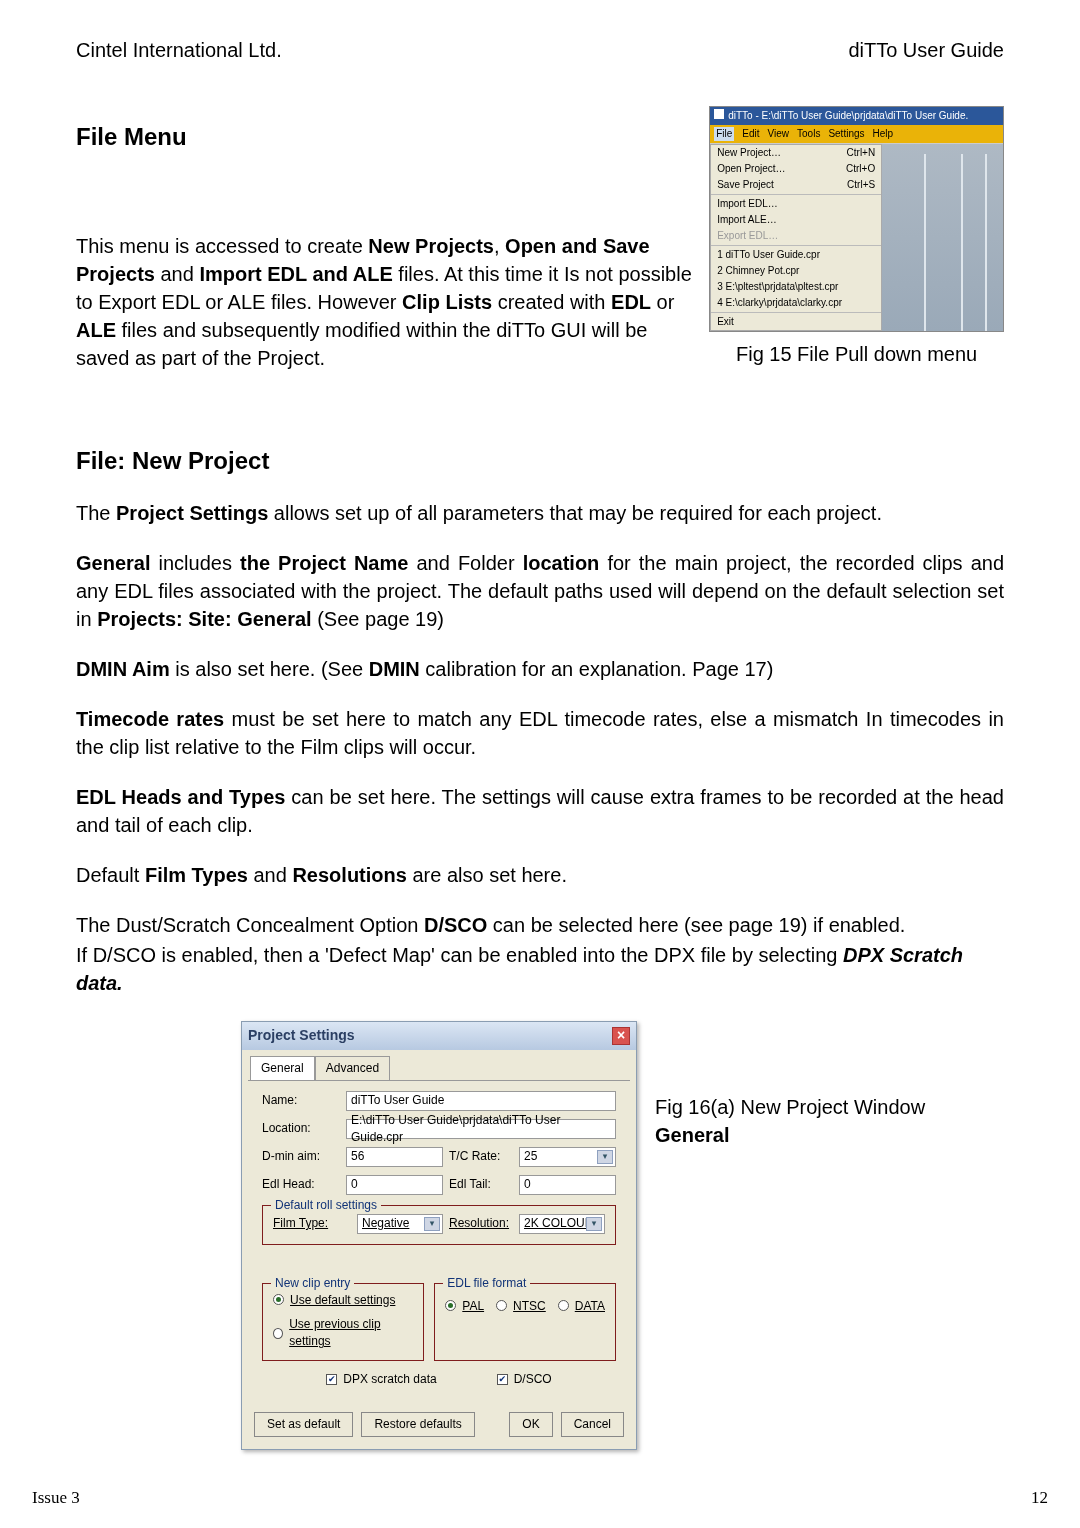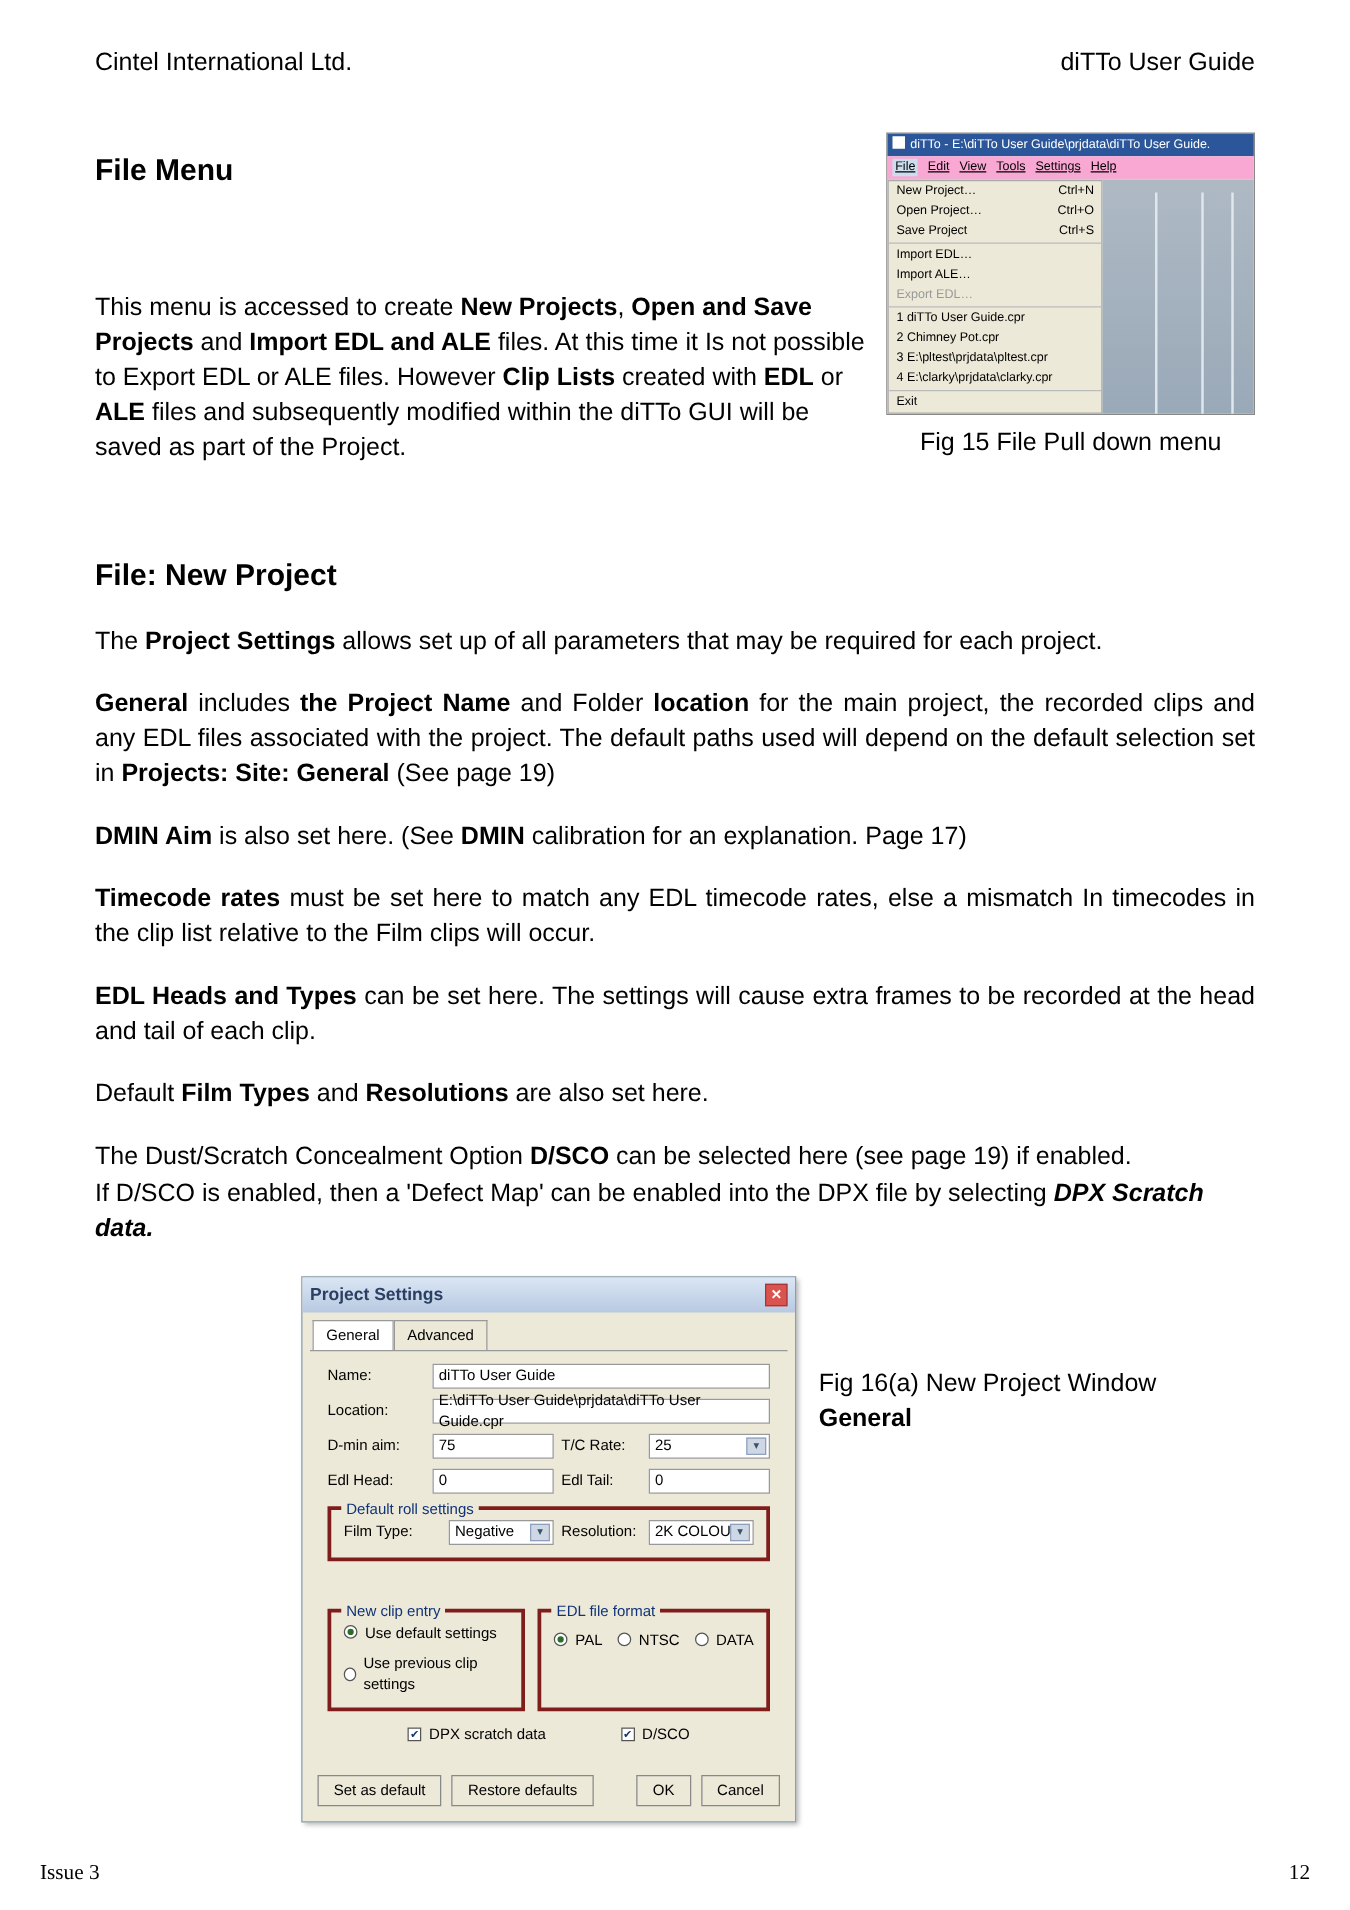--- a/index.html
+++ b/index.html
@@ -60,23 +60,22 @@
     font-size: 10px;
     display: flex;
     gap: 4px;
   }
   .win-title .ic { width:10px; height:10px; background:#fff; display:inline-block; }
   .menubar {
     display: flex;
     gap: 8px;
     padding: 2px 4px;
     font-size: 10px;
-    background: #f9a8d4;
+    background: #eab308;
     border-bottom: 1px solid #ccc;
-    text-decoration: underline;
   }
   .menubar .sel { background:#cde; padding:0 2px; }
   .file-body {
     display: flex;
   }
   .file-dd {
     width: 172px;
     background: #ece9d8;
     border: 1px solid #aaa;
     font-size: 10px;
@@ -128,21 +127,21 @@
     font-weight:bold;border:1px solid #a33;
   }
   .ps-tabs { padding:6px 8px 0 8px; display:flex; gap:0; }
   .ps-tab { padding:3px 10px; border:1px solid #999; border-bottom:none; background:#fff; font-size:12px; }
   .ps-tab.inactive { background:#ece9d8; }
   .ps-body { background:#ece9d8; padding:10px 14px 12px 14px; border-top:1px solid #999; margin:0 6px 6px 6px; }
   .ps-grid { display:grid; grid-template-columns: 78px 1fr 64px 1fr; gap:8px 6px; align-items:center; }
   .inp { background:#fff; border:1px solid #999; padding:2px 4px; height:20px; display:flex; align-items:center; }
   .dd { position:relative; }
   .dd .chev { position:absolute; right:2px; top:2px; bottom:2px; width:16px; background:#cfd6e4; border:1px solid #8ea0bf; display:flex; align-items:center; justify-content:center; font-size:9px; color:#356;}
-  .fs { border:3px solid #7f1d1d; margin-top:10px; padding:8px 10px 10px 10px; position:relative; }
+  .fs { border:1px solid #7f1d1d; margin-top:10px; padding:8px 10px 10px 10px; position:relative;text-decoration:underline; }
   .fs .leg { position:absolute; top:-9px; left:8px; background:#ece9d8; padding:0 4px; color:#137; font-size:12px; }
   .two-fs { display:flex; gap:10px; }
   .two-fs .fs { flex:1;margin-top:38px; }
   .radio, .check { display:flex; align-items:center; gap:6px; font-size:12px; }
   .r { width:11px;height:11px;border:1px solid #555;border-radius:50%;display:flex;align-items:center;justify-content:center; background:#fff;}
   .r.on::after{content:"";width:5px;height:5px;background:#2a6e2a;border-radius:50%;}
   .c { width:11px;height:11px;border:1px solid #555;display:flex;align-items:center;justify-content:center;background:#fff; font-size:9px; color:#137;}
   .ps-btns { display:flex; gap:8px; padding:0 12px 12px 12px; }
   .btn { border:1px solid #888; background:#ece9d8; padding:3px 12px; font-size:12px; }
   .ps-btns .spacer{flex:1;}
@@ -297,21 +296,21 @@
       </div>
       <div class="ps-body">
         <div class="ps-grid">
           <span>Name:</span>
           <div class="inp" style="grid-column:2/5">diTTo User Guide</div>
 
           <span>Location:</span>
           <div class="inp" style="grid-column:2/5">E:\diTTo User Guide\prjdata\diTTo User Guide.cpr</div>
 
           <span>D-min aim:</span>
-          <div class="inp">75</div>
+          <div class="inp">56</div>
           <span>T/C Rate:</span>
           <div class="inp dd">
               <span>25</span>
               <span class="chev">▾</span>
             </div>
 
           <span>Edl Head:</span>
           <div class="inp">0</div>
           <span>Edl Tail:</span>
           <div class="inp">0</div>

